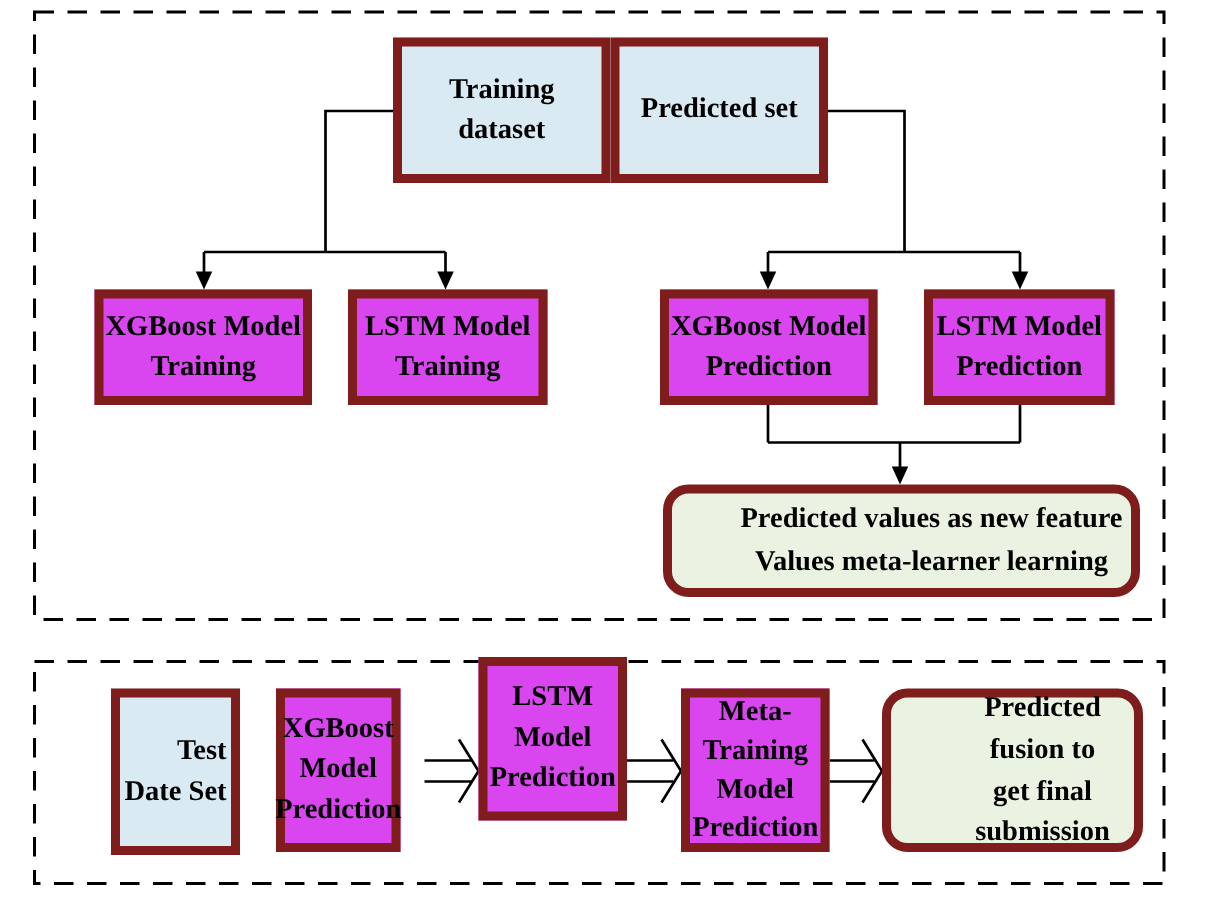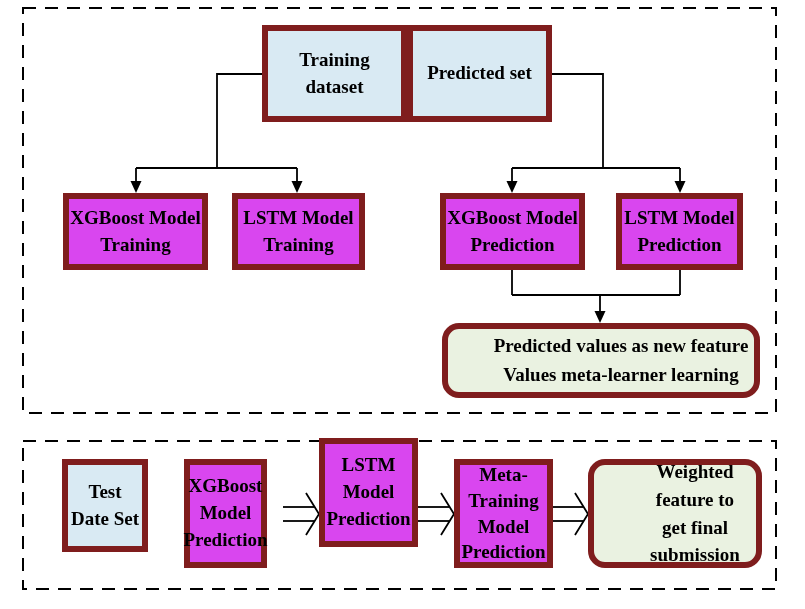--- a/index.html
+++ b/index.html
@@ -109,32 +109,32 @@
 
   <div class="box plain" style="left:440px; top:193px; width:145px; height:77px;">XGBoost Model
 Prediction</div>
 
   <div class="box plain" style="left:616px; top:193px; width:127px; height:77px;">LSTM Model
 Prediction</div>
 
   <div class="box green" style="left:442px; top:323px; width:318px; height:75px;">Predicted values as new feature
 Values meta-learner learning</div>
 
-  <div class="box blue" style="left:62px; top:459px; width:86px; height:93px;">Test
+  <div class="box blue" style="left:74px; top:459px; width:86px; height:111px;text-align:right;">Test
 Date Set</div>
 
   <div class="box plain" style="left:184px; top:459px; width:83px; height:109px;">XGBoost
 Model
 Prediction</div>
 
   <div class="box plain" style="left:319px; top:438px; width:99px; height:109px;">LSTM
 Model
 Prediction</div>
 
   <div class="box plain" style="left:454px; top:459px; width:99px; height:109px; line-height:1.36;">Meta-
 Training
 Model
 Prediction</div>
 
-  <div class="box green" style="left:588px; top:459px; width:174px; height:109px; line-height:1.45;">Weighted feature to
+  <div class="box green" style="left:588px; top:459px; width:174px; height:109px; line-height:1.45;">Predicted fusion to
 get final submission</div>
 
 </div>
 
 </body></html>

